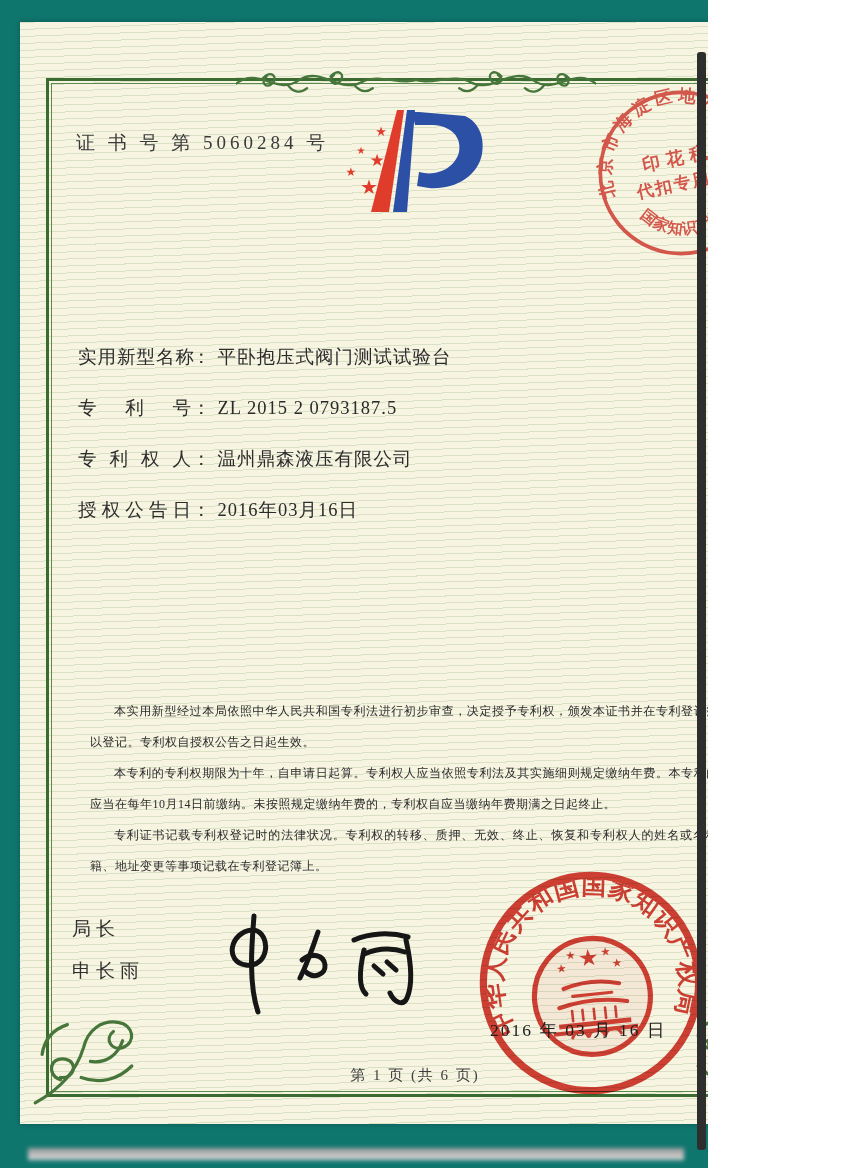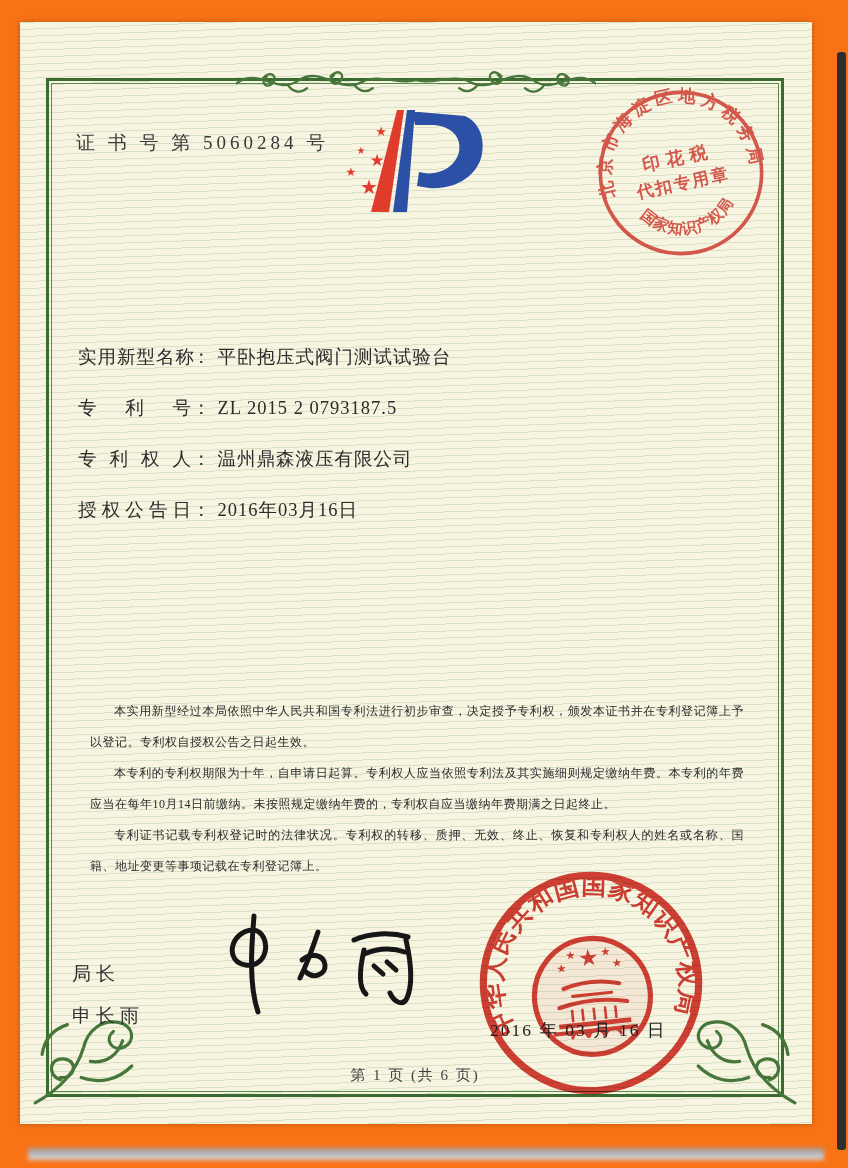--- a/index.html
+++ b/index.html
@@ -1,16 +1,16 @@
 <!DOCTYPE html>
 <html><head>
 <meta charset="utf-8">
 <style>
   html,body{margin:0;padding:0;background:#ffffff;}
-  .scan{position:relative;width:848px;height:1168px;background:#f97316;overflow:hidden;
+  .scan{position:relative;width:708px;height:1168px;background:#0f766e;overflow:hidden;
         font-family:"Liberation Serif","DejaVu Serif",serif;}
   .scan-edge-right{position:absolute;right:2px;top:52px;width:9px;height:1098px;background:#2e2e2e;border-radius:3px;}
   .scan-edge-bottom{position:absolute;left:28px;right:24px;bottom:8px;height:12px;
         background:linear-gradient(#9a9a9a,#d8d8d8);filter:blur(2px);}
   
   .cert{position:absolute;left:20px;top:22px;width:792px;height:1102px;
         background-color:#f7f4e2;
         background-image:repeating-linear-gradient(178deg,
           rgba(146,182,128,0.30) 0px, rgba(146,182,128,0.30) 1px,
           rgba(0,0,0,0) 1px, rgba(0,0,0,0) 7px);
@@ -24,21 +24,21 @@
   .title{position:absolute;left:26px;right:28px;top:220px;text-align:center;
          font-size:43px;font-weight:700;letter-spacing:11px;color:#1d1d1d;}
   .fields{position:absolute;left:58px;top:322px;display:flex;flex-direction:column;gap:26px;
           font-size:18.5px;color:#2b2b2b;}
   .field{white-space:nowrap;letter-spacing:1px;}
   .field .lbl{display:inline-block;width:114px;text-align:justify;text-align-last:justify;}
   .field .colon{padding-right:6px;}
   .paras{position:absolute;left:70px;top:660px;width:654px;font-size:12px;line-height:31px;
          color:#2b2b2b;text-align:justify;letter-spacing:.5px;margin-top:14px;}
   .paras p{margin:0;text-indent:2em;}
-  .officer{position:absolute;left:52px;top:932px;font-size:19px;color:#2f2f2f;line-height:42px;letter-spacing:5px;font-family:Liberation Mono, monospace;}
+  .officer{position:absolute;left:52px;top:886px;font-size:19px;color:#2f2f2f;line-height:42px;letter-spacing:5px;}
   .signature{position:absolute;left:192px;top:886px;width:236px;height:118px;}
   .seal{position:absolute;left:452px;top:842px;width:238px;height:238px;transform:rotate(-6deg);
         opacity:.93;mix-blend-mode:multiply;}
   .seal-date{position:absolute;left:470px;top:996px;font-size:17.5px;letter-spacing:2px;color:#1e1e1e;z-index:5;}
   .footer{position:absolute;left:26px;right:28px;top:1044px;text-align:center;font-size:15px;
           letter-spacing:2px;color:#3f3f3f;}
   svg{display:block;}
 </style>
 </head>
 <body>

